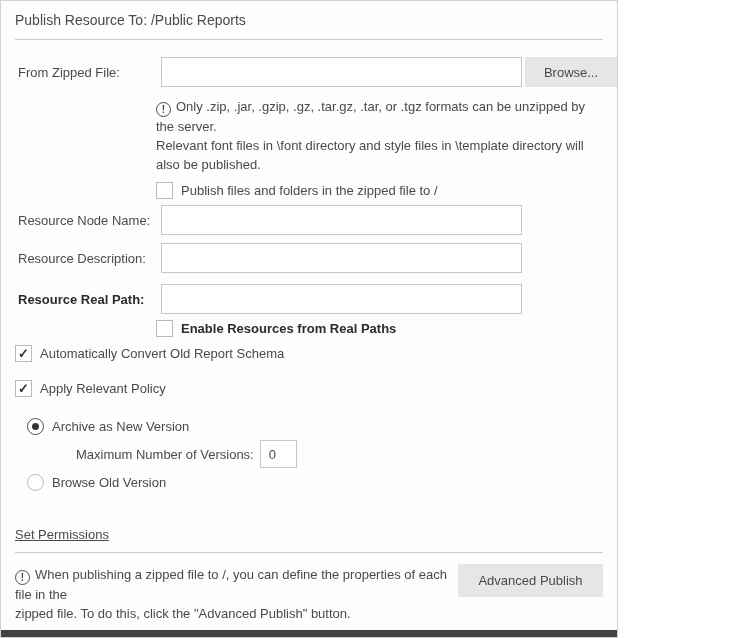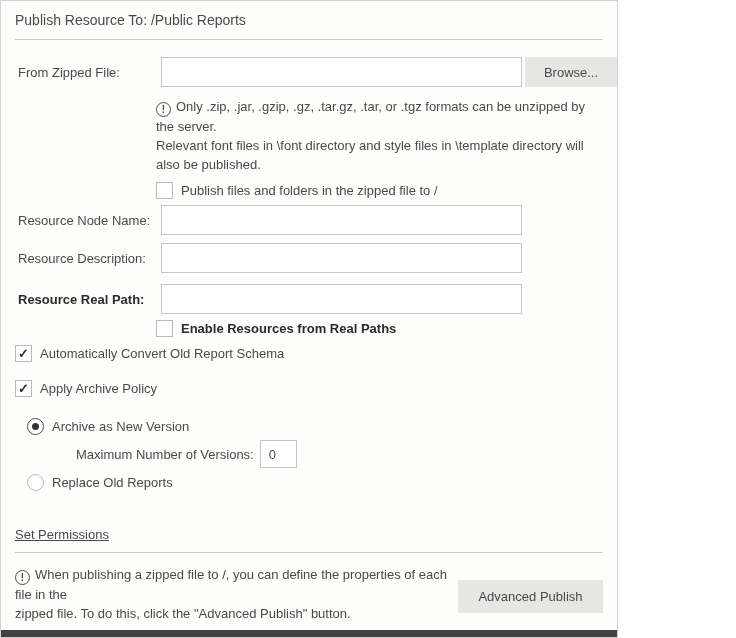--- a/index.html
+++ b/index.html
@@ -59,21 +59,21 @@
     width:37px; height:28px; box-sizing:border-box; border:1px solid #c6c6c6;
     margin-left:6px; padding:0 8px; font-family:inherit; font-size:13px;
     color:#4a4a4a; outline:none;
   }
   .row-radio2 { margin-top:6px; margin-left:26px; }
   .permissions-row { margin:36px 14px 0 14px; }
   .link { color:#4a4a4a; text-decoration:underline; cursor:pointer; }
   .hr2 { margin-top:10px; }
   .footer-note-row { display:flex; justify-content:space-between; align-items:flex-start; margin:8px 14px 0 14px; }
   .footer-note { line-height:19px; padding-top:4px; width:515px; }
-  .advanced-btn { width:145px; height:33px; margin-top:19px; flex:none; }
+  .advanced-btn { width:145px; height:33px; margin-top:3px; flex:none; }
   .action-row { display:flex; gap:20px; margin:33px 0 0 5px; }
   .action-btn { width:99px; height:28px; }
   .bottom-bar { position:absolute; left:0; right:0; bottom:0; height:7px; background:#414042; }
 </style>
 </head>
 <body>
 
 <div class="dialog">
 
   <div class="title">
@@ -126,38 +126,38 @@
     <span class="checkbox">
         <span class="check-glyph">✓</span>
       </span>
     <span>Automatically Convert Old Report Schema</span>
   </div>
 
   <div class="cb-row indent14 row-apply">
     <span class="checkbox">
         <span class="check-glyph">✓</span>
       </span>
-    <span>Apply Archive Policy</span>
+    <span>Apply Relevant Policy</span>
   </div>
 
   <div class="cb-row row-radio1">
     <span class="radio selected">
         <span class="radio-dot"></span>
       </span>
     <span>Archive as New Version</span>
   </div>
 
   <div class="row-max">
     <span>Maximum Number of Versions:</span>
     <input type="text" class="small-input" value="0" style="">
   </div>
 
   <div class="cb-row row-radio2">
     <span class="radio"></span>
-    <span>Replace Old Reports</span>
+    <span>Browse Old Version</span>
   </div>
 
   <div class="permissions-row">
     <a class="link">Set Permissions</a>
   </div>
 
   <div class="hr hr2"></div>
 
   <div class="footer-note-row">
     <div class="footer-note">

